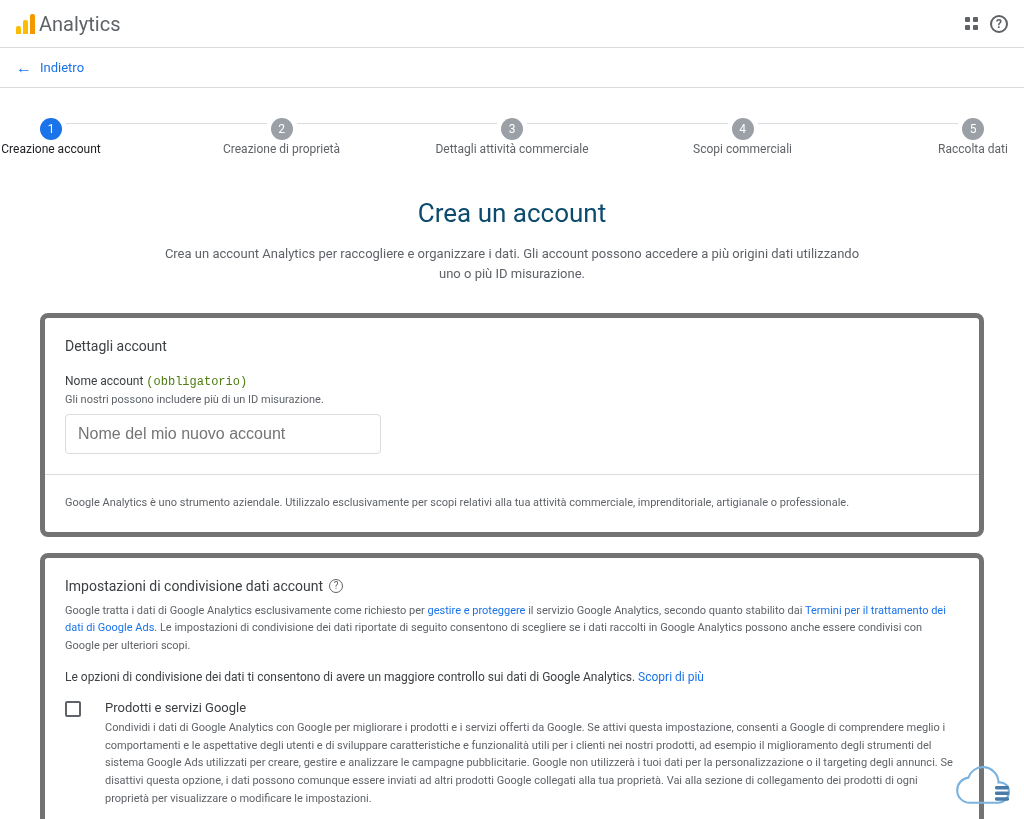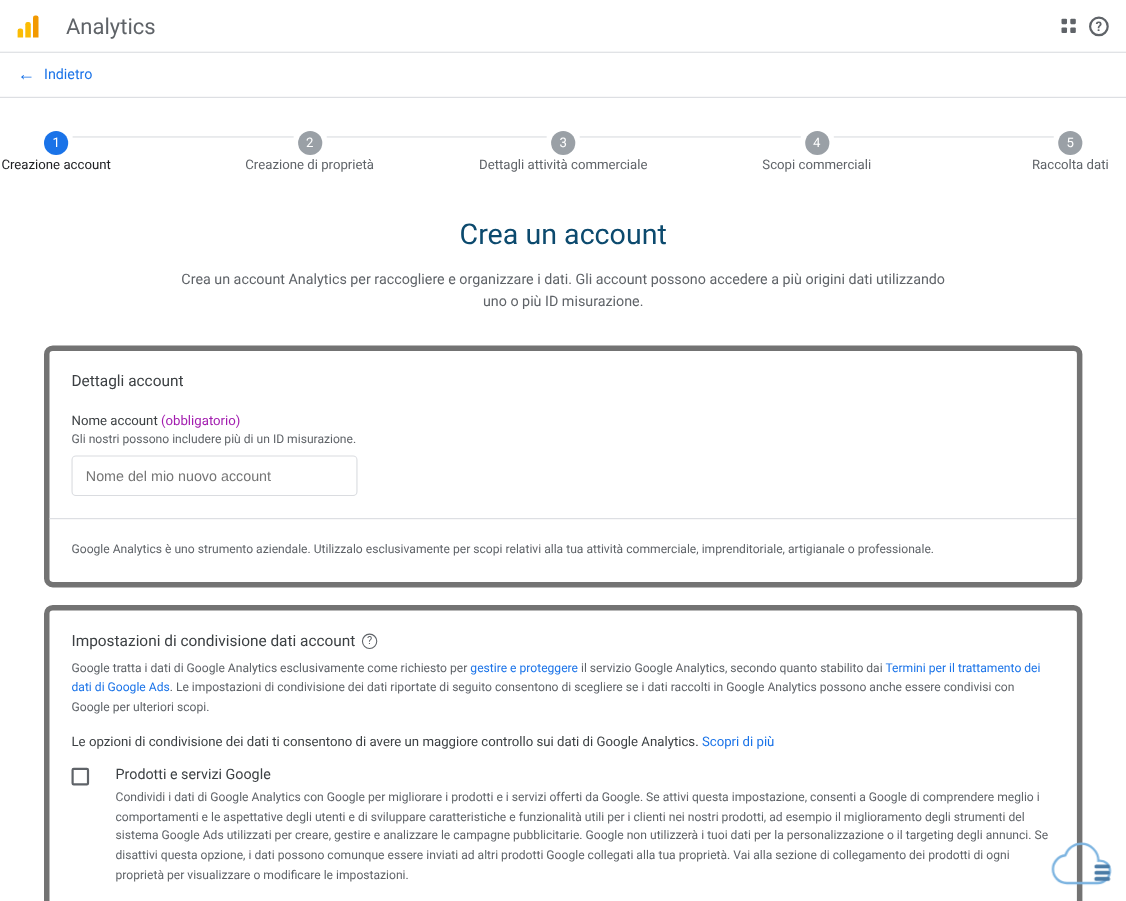--- a/index.html
+++ b/index.html
@@ -1,18 +1,18 @@
 <!DOCTYPE html>
 <html><head>
 <meta charset="utf-8">
 <style>
 * { box-sizing: border-box; margin: 0; padding: 0; }
 body { font-family: 'Google Sans', Roboto, Arial, sans-serif; background: #fff; color: #202124; font-size: 13px; }
 .header { display: flex; align-items: center; justify-content: space-between; padding: 8px 16px; border-bottom: 1px solid #dadce0; height: 48px; }
-.header-left { display: flex; align-items: center; gap: 24px; }
+.header-left { display: flex; align-items: center; gap: 3px; }
 .logo { width: 20px; height: 20px; display: flex; align-items: flex-end; gap: 2px; }
 .logo-bar { width: 5px; border-radius: 2px 2px 0 0; }
 .logo-bar1 { height: 8px; background: #fbbc04; }
 .logo-bar2 { height: 14px; background: #fbbc04; }
 .logo-bar3 { height: 20px; background: #f29900; }
 .header-title { font-size: 20px; color: #5f6368; font-weight: 400; }
 .header-right { display: flex; align-items: center; gap: 12px; color: #5f6368; }
 .apps-icon { display: grid; grid-template-columns: repeat(2, 5px); grid-template-rows: repeat(2, 5px); gap: 3px; }
 .apps-dot { width: 5px; height: 5px; background: #5f6368; border-radius: 1px; }
 .help-icon { width: 18px; height: 18px; border: 2px solid #5f6368; border-radius: 50%; display: flex; align-items: center; justify-content: center; font-size: 12px; font-weight: bold; }
@@ -24,23 +24,23 @@
 .step-circle { width: 22px; height: 22px; border-radius: 50%; background: #9aa0a6; color: #fff; display: flex; align-items: center; justify-content: center; font-size: 12px; margin-bottom: 8px; }
 .step.active .step-circle { background: #1a73e8; }
 .step-label { font-size: 12px; color: #5f6368; white-space: nowrap; position: absolute; top: 24px; }
 .step.active .step-label { color: #202124; }
 .step-line { flex: 1; height: 1px; background: #dadce0; margin: 0 4px; margin-bottom: 20px; }
 .page-title { text-align: center; font-size: 26px; font-weight: 400; color: #0c4a6e; margin-bottom: 16px; }
 .page-subtitle { text-align: center; font-size: 13px; color: #5f6368; max-width: 700px; margin: 0 auto 30px; line-height: 1.5; }
 .card { border: 5px solid #737373; border-radius: 8px; padding: 20px; margin-bottom: 16px; }
 .card-title { font-size: 14px; color: #3c4043; margin-bottom: 20px; }
 .field-label { font-size: 12px; color: #3c4043; margin-bottom: 4px; }
-.field-label .req { color: #a21caf; font-weight: 400; }
+.field-label .req { color: #4d7c0f; font-weight: 400; font-family: Liberation Mono, monospace; }
 .field-hint { font-size: 11px; color: #5f6368; margin-bottom: 8px; }
-.text-input { width: 260px; padding: 10px 12px; border: 1px solid #dadce0; border-radius: 4px; font-size: 13px; color: #b91c1c; }
+.text-input { width: 316px; padding: 10px 12px; border: 1px solid #dadce0; border-radius: 4px; font-size: 16px; color: #b91c1c; }
 .card hr { border: none; border-top: 1px solid #dadce0; margin: 20px -20px; }
 .disclaimer { font-size: 11px; color: #5f6368; line-height: 1.5; }
 .section-title { display: flex; align-items: center; gap: 6px; font-size: 14px; color: #3c4043; margin-bottom: 8px; }
 .info-icon { width: 14px; height: 14px; border: 1.5px solid #5f6368; border-radius: 50%; display: inline-flex; align-items: center; justify-content: center; font-size: 10px; color: #5f6368; }
 .section-desc { font-size: 11px; color: #5f6368; line-height: 1.6; margin-bottom: 16px; }
 .link { color: #1a73e8; text-decoration: none; }
 .info-text { font-size: 12px; color: #3c4043; margin-bottom: 16px; }
 .checkbox-item { display: flex; gap: 24px; margin-bottom: 20px; }
 .checkbox { width: 16px; height: 16px; flex-shrink: 0; border: 2px solid #5f6368; border-radius: 2px; margin-top: 1px; cursor: pointer; position: relative; }
 .checkbox.checked { background: #1a73e8; border-color: #1a73e8; }

